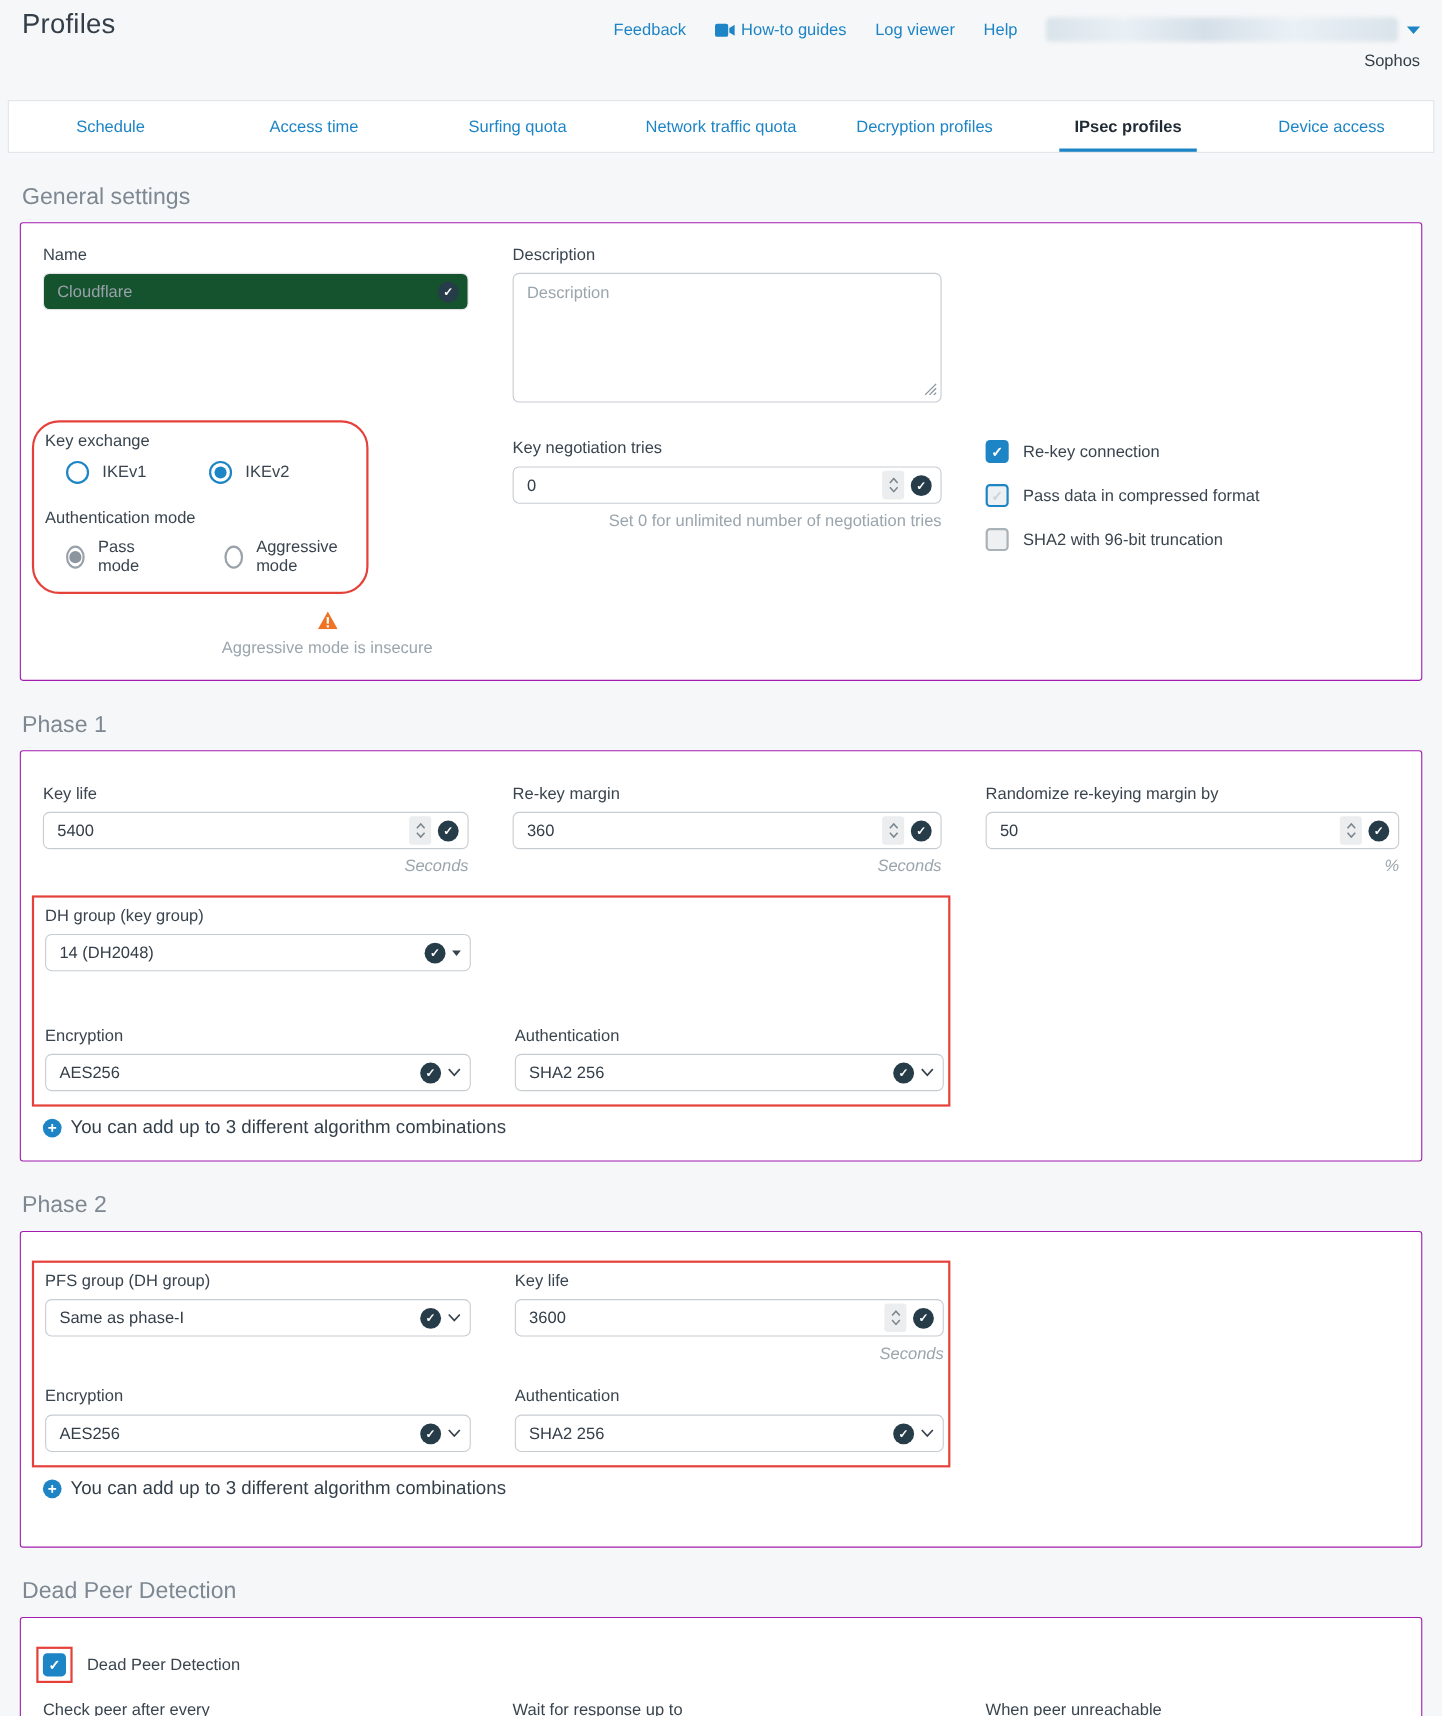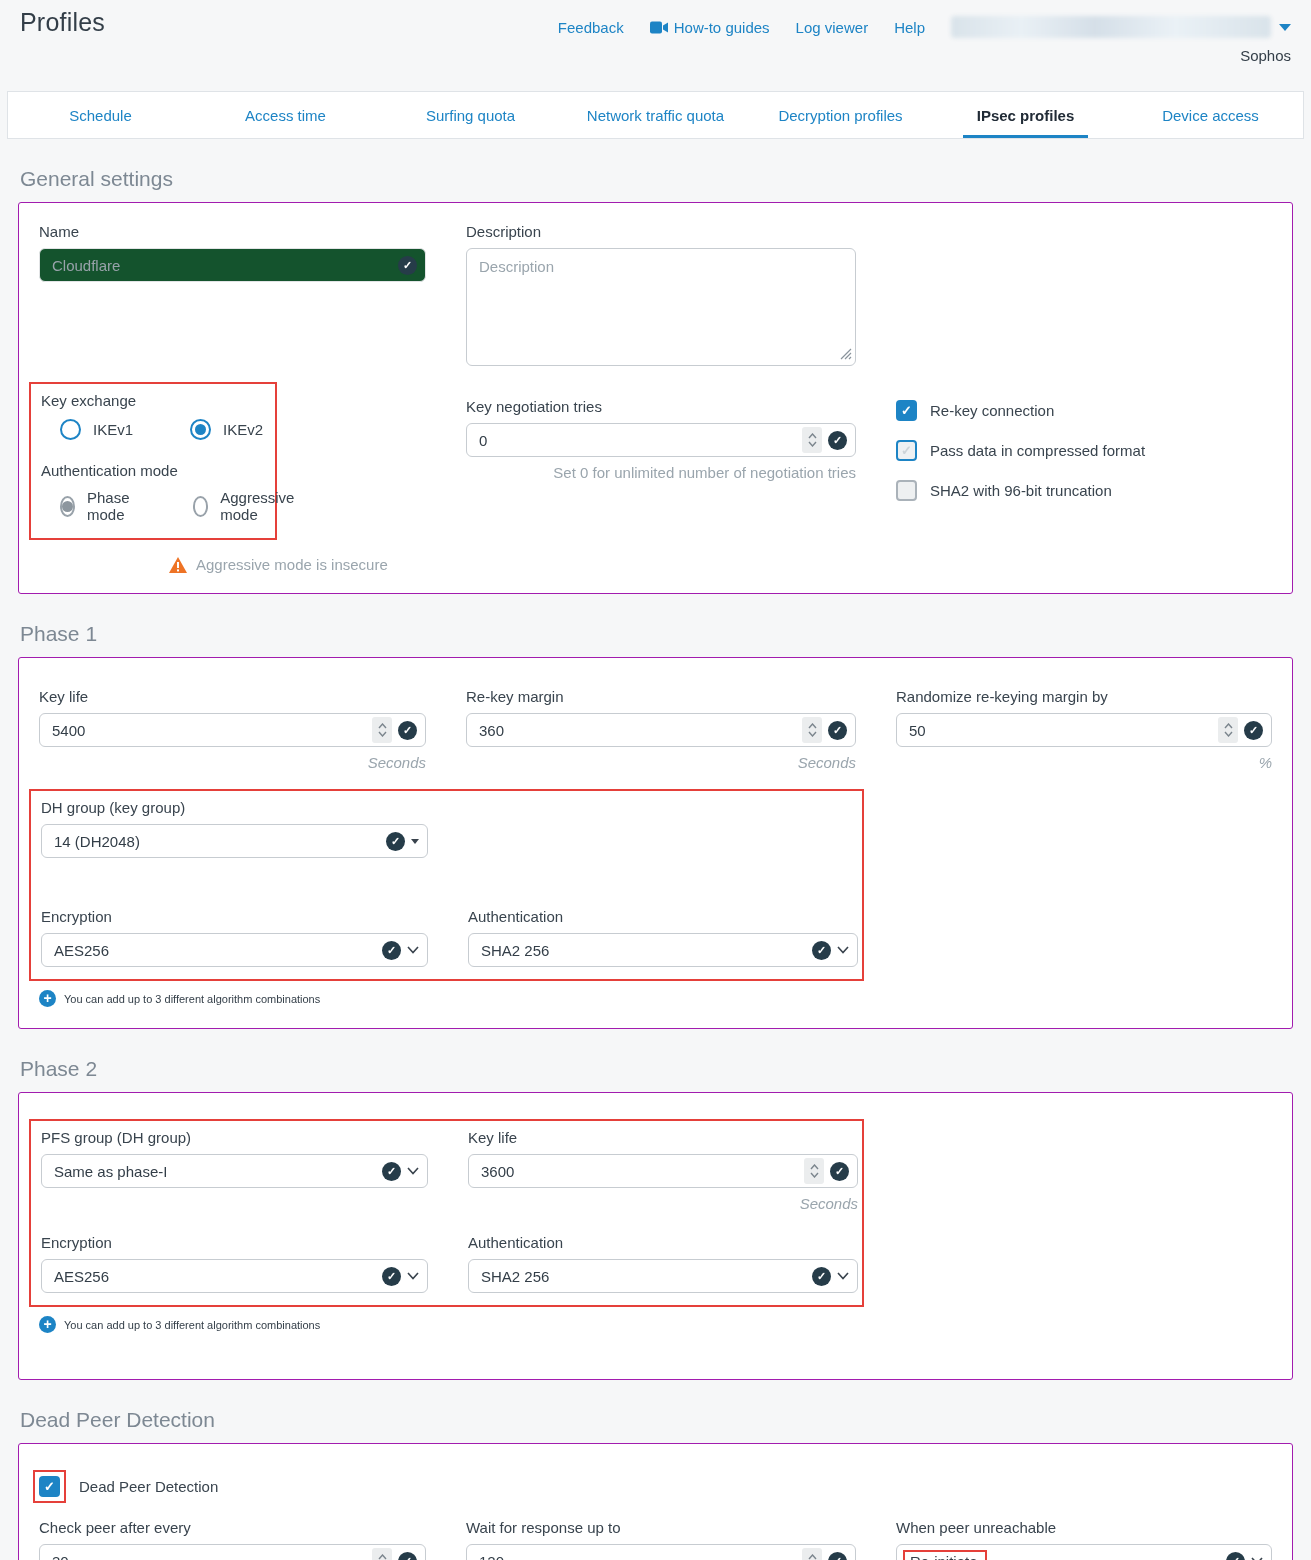--- a/index.html
+++ b/index.html
@@ -80,33 +80,33 @@
   .cb.checked { background:#1d84c5; color:#fff; }
   .cb.checked::after { content:"\2713"; font-weight:bold; }
   .cb.blue-empty { border:2px solid #1d84c5; background:#eef1f3; color:#cdd4d9; }
   .cb.blue-empty::after { content:"\2713"; font-weight:bold; }
   .cb.gray-empty { border:2px solid #aab2b9; background:#eef0f1; }
   .cb-label { font-size:15px; color:#39444e; }
   .cb-stack { display:flex; flex-direction:column; gap:19px; }
 
   
   .redbox { border:2px solid #e5403a; }
-  .redbox1 { margin:100px 0 16px -10px; width:248px; padding:8px 10px 15px 10px; }
+  .redbox1 { margin:100px 0 16px -10px; width:306px; padding:8px 10px 15px 10px;border-radius:25px; }
   .redbox-span2 { grid-column:1 / 3; margin:18px -8px 0 -10px; padding:8px 10px 12px 10px; }
   .redbox-cb { display:inline-flex; padding:4px; margin-left:-6px; }
   .redbox-text { border:2px solid #e5403a; padding:1px 7px 2px 5px; margin-left:-6px; }
 
-  .warn-row { display:flex; align-items:center; gap:9px; margin:7px 0 0 130px; }
+  .warn-row { display:flex; align-items:center; gap:9px; margin:7px 0 0 130px;flex-direction:column; }
   .warn-text { font-size:15px; color:#9aa5ad; }
 
   .note-row { display:flex; align-items:center; gap:8px; margin-top:9px; }
   .plus-icon { width:17px; height:17px; border-radius:50%; background:#1d84c5; color:#fff; display:flex;
      align-items:center; justify-content:center; font-size:14px; flex:0 0 17px; }
   .plus-icon::after { content:"+"; font-weight:bold; margin-top:-1px; }
-  .note-text { font-size:11px; color:#333e48; }
+  .note-text { font-size:17px; color:#333e48; }
 
   .mt28 { margin-top:28px; }
   .checkstack-offset { margin-top:177px; }
 </style>
 </head>
 <body>
 
 <div class="header">
   <div class="page-title">Profiles</div>
   <div class="header-right">
@@ -169,21 +169,21 @@
           </span>
           <span class="radio-item">
             <span class="radio blue selected"></span>
             <span class="radio-label">IKEv2</span>
           </span>
         </div>
         <label class="field-label" style="margin:22px 0 4px 0;">Authentication mode</label>
         <div class="radio-row">
           <span class="radio-item">
             <span class="radio gray selected"></span>
-            <span class="radio-label">Phase mode</span>
+            <span class="radio-label">Pass mode</span>
           </span>
           <span class="radio-item">
             <span class="radio gray"></span>
             <span class="radio-label">Aggressive mode</span>
           </span>
         </div>
       </div>
       <div class="warn-row">
         <span style="display:flex;">
           <svg width="18" height="16" viewBox="0 0 18 16">

